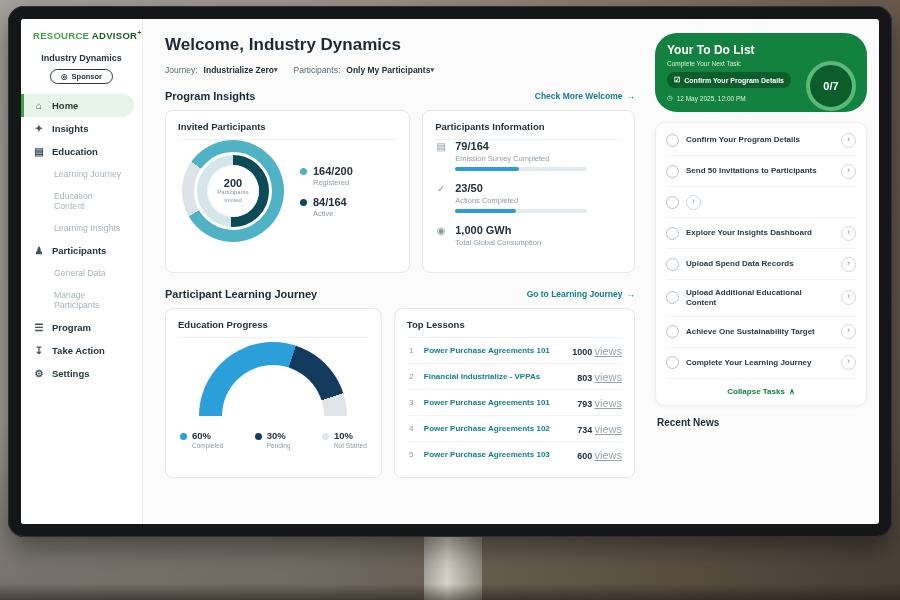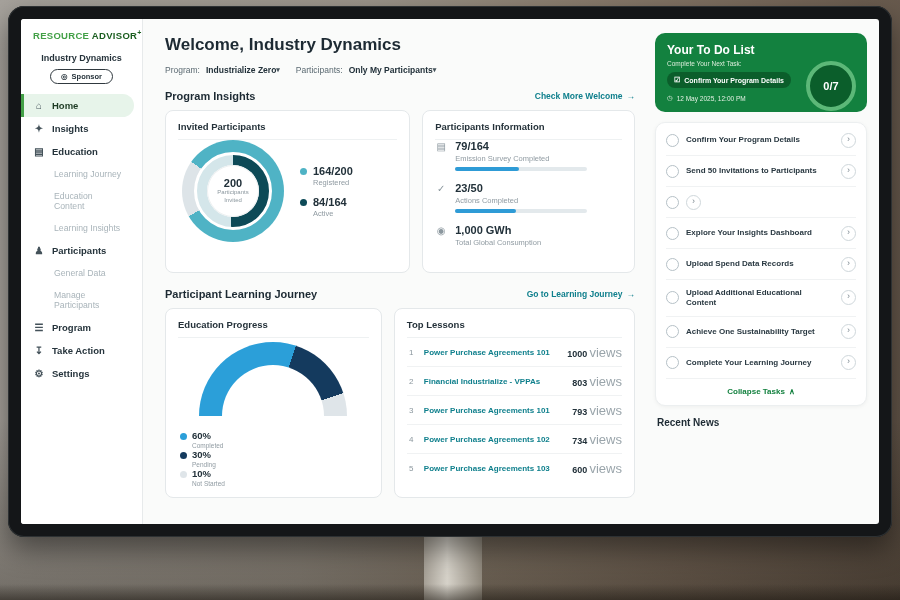--- a/index.html
+++ b/index.html
@@ -70,37 +70,37 @@
   .bar-track{width:132px;height:4px;border-radius:2px;background:#e3e9ec;}
   .bar-fill{height:100%;border-radius:2px;background:var(--bar-blue,#2e9bd6);}
 
   
   .gauge{width:148px;height:76px;position:relative;overflow:hidden;margin:4px auto 0;}
   .gauge-arc{position:absolute;left:0;top:0;width:148px;height:148px;border-radius:50%;}
   .gauge-hole{position:absolute;left:23px;top:23px;width:102px;height:102px;border-radius:50%;background:#fff;
     display:flex;flex-direction:row;align-items:center;padding-top:14px;box-sizing:border-box;}
   .g-val{font-size:13px;font-weight:bold;}
   .g-lab{font-size:7px;color:#8b979e;}
-  .legend-h{display:flex;justify-content:space-between;margin-top:12px;padding:0 2px;flex-direction:column;}
+  .legend-h{display:flex;justify-content:space-between;margin-top:12px;padding:0 2px;}
   .legend-h .leg-item{display:flex;gap:5px;align-items:flex-start;}
   .legend-h .leg-val{font-size:9.5px;}
   .legend-h .leg-lab{font-size:6.5px;}
 
   
   .lesson{display:flex;align-items:center;gap:8px;padding:6.5px 0;border-bottom:1px solid #f0f2f3;font-size:8px;}
   .lesson:last-child{border-bottom:none;}
   .rank{color:#8b979e;width:9px;text-align:center;flex:none;}
   .l-title{color:var(--link-teal,#0e7f8c);font-weight:bold;flex:1;text-decoration:none;cursor:pointer;}
   .l-views{white-space:nowrap;}
   .l-views b{font-size:9px;color:#22313a;}
-  .v-word{color:#9aa5ab;font-size:13px;}
+  .v-word{color:#9aa5ab;font-size:11px;text-decoration:underline;}
 
   
   .rightcol{width:228px;flex:none;padding:14px 12px 0 4px;box-sizing:border-box;}
-  .todo-green{position:relative;background:var(--brand-green,#13813f);border-radius:10px;padding:10px 12px;color:#fff;}
+  .todo-green{position:relative;background:var(--brand-green,#13813f);border-radius:22px;padding:10px 12px;color:#fff;}
   .tg-title{font-size:12px;font-weight:bold;}
   .tg-sub{font-size:6.5px;color:#d9ecd9;margin:3px 0 5px;}
   .tg-pill{background:var(--brand-green-dark,#0b5e2b);color:#fff;font-size:7px;font-weight:bold;border-radius:9px;
     padding:4px 7px;display:flex;gap:4px;align-items:center;width:fit-content;max-width:132px;cursor:pointer;border:none;font-family:inherit;}
   .tg-date{font-size:6.5px;color:#e2f0e2;margin-top:6px;display:flex;gap:4px;align-items:center;}
   .tg-ring{position:absolute;right:11px;top:28px;width:42px;height:42px;border-radius:50%;
     background:var(--brand-green-dark,#0b5e2b);border:4px solid var(--ring-light,#5cb878);
     color:#fff;font-weight:bold;font-size:11px;display:flex;align-items:center;justify-content:center;}
   .tasks-card{background:#fff;border:1px solid #eceff0;border-radius:10px;margin-top:10px;padding:2px 10px 4px;
     box-shadow:0 1px 4px rgba(0,0,0,0.05);}
@@ -195,21 +195,21 @@
               <span class="nav-ic">⚙</span>
               <span class="nav-label">Settings</span>
             </div>
           </nav>
       </aside>
 
       <main class="main">
         <h1 class="page-title">Welcome, Industry Dynamics</h1>
 
         <div class="filters">
-          <span class="f-label">Program:</span>
+          <span class="f-label">Journey:</span>
           <button class="f-value">
             <span>Industrialize Zero</span>
             <span class="chev">▾</span>
           </button>
           <span class="f-label">Participants:</span>
           <button class="f-value">
             <span>Only My Participants</span>
             <span class="chev">▾</span>
           </button>
         </div>

